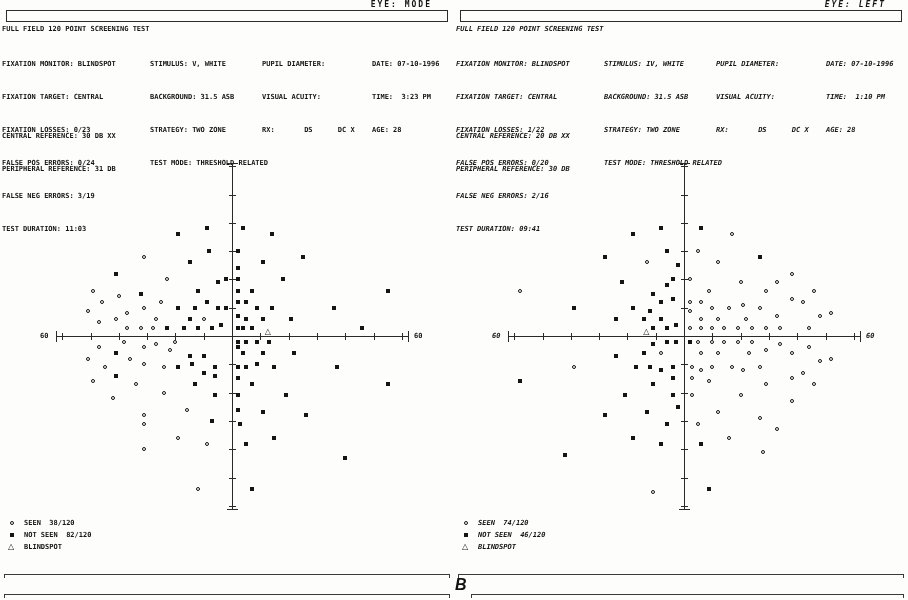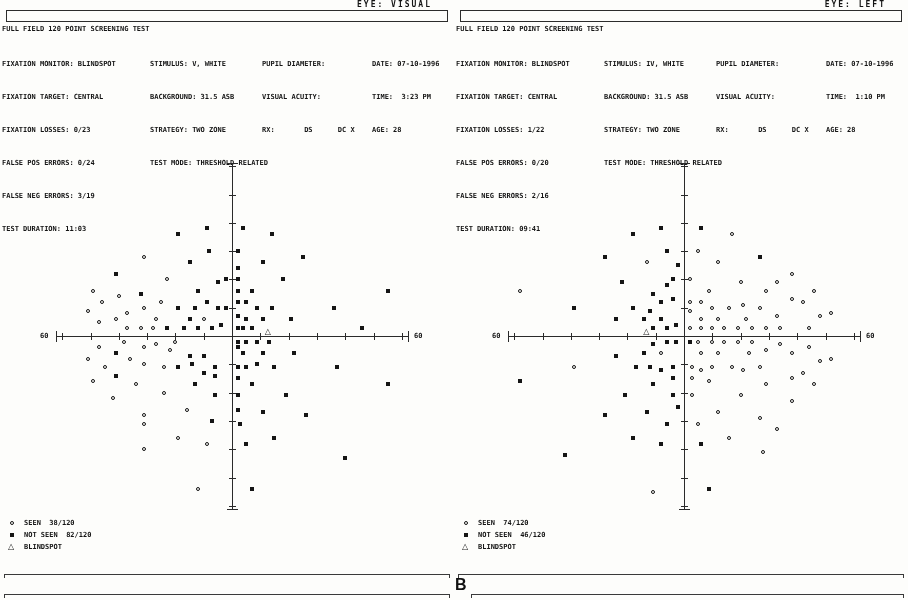--- a/index.html
+++ b/index.html
@@ -1,20 +1,20 @@
 <!DOCTYPE html>
 <html><head>
 <meta charset="utf-8">
 <style>
   html,body{margin:0;padding:0;background:#ffffff;}
   #page{position:relative;width:908px;height:600px;background:#fdfdfb;overflow:hidden;
         font-family:"DejaVu Sans Mono",monospace;color:#141414;}
   .panel{position:absolute;top:0;width:454px;height:600px;}
   .panel[data-panel="0"]{left:0;}
-  .panel[data-panel="1"]{left:454px;}
+  .panel[data-panel="1"]{left:454px;font-style:italic;}
 
   .eye-label{position:absolute;top:0;right:22px;font-size:8px;font-weight:bold;
              letter-spacing:2px;white-space:pre;}
   .head-box{position:absolute;left:6px;right:6px;top:10px;height:10px;border:1px solid #2c2c2c;}
   .test-title{position:absolute;left:2px;top:25px;font-size:7px;font-weight:bold;white-space:pre;}
 
   .col{position:absolute;font-size:7px;font-weight:bold;line-height:11px;white-space:pre;}
   .col1{left:2px;top:37px;}
   .refs{left:2px;top:109px;}
   .col2{left:150px;top:37px;}
@@ -46,31 +46,35 @@
   .panel[data-panel="1"] .bl2{left:17px;}
   .fig-label{position:absolute;left:1px;top:576px;font-family:"Liberation Sans",sans-serif;
              font-size:16px;font-weight:bold;color:#111;}
 </style>
 </head>
 <body>
 
 <div id="page">
 
   <div class="panel" data-panel="0">
-    <div class="eye-label">EYE: VISUAL</div>
+    <div class="eye-label">EYE: MODE</div>
     <div class="head-box"></div>
     <div class="test-title">FULL FIELD 120 POINT SCREENING TEST</div>
 
     <div class="col col1">
       <div>FIXATION MONITOR: BLINDSPOT</div>
       <div>FIXATION TARGET: CENTRAL</div>
       <div>FIXATION LOSSES: 0/23</div>
       <div>FALSE POS ERRORS: 0/24</div>
       <div>FALSE NEG ERRORS: 3/19</div>
       <div>TEST DURATION: 11:03</div>
+    </div>
+    <div class="col refs">
+      <div>CENTRAL REFERENCE: 30 DB XX</div>
+      <div>PERIPHERAL REFERENCE: 31 DB</div>
     </div>
     <div class="col col2">
       <div>STIMULUS: V, WHITE</div>
       <div>BACKGROUND: 31.5 ASB</div>
       <div>STRATEGY: TWO ZONE</div>
       <div>TEST MODE: THRESHOLD RELATED</div>
     </div>
     <div class="col col3">
       <div>PUPIL DIAMETER:</div>
       <div>VISUAL ACUITY:</div>
@@ -269,20 +273,24 @@
     <div class="test-title">FULL FIELD 120 POINT SCREENING TEST</div>
 
     <div class="col col1">
       <div>FIXATION MONITOR: BLINDSPOT</div>
       <div>FIXATION TARGET: CENTRAL</div>
       <div>FIXATION LOSSES: 1/22</div>
       <div>FALSE POS ERRORS: 0/20</div>
       <div>FALSE NEG ERRORS: 2/16</div>
       <div>TEST DURATION: 09:41</div>
     </div>
+    <div class="col refs">
+      <div>CENTRAL REFERENCE: 20 DB XX</div>
+      <div>PERIPHERAL REFERENCE: 30 DB</div>
+    </div>
     <div class="col col2">
       <div>STIMULUS: IV, WHITE</div>
       <div>BACKGROUND: 31.5 ASB</div>
       <div>STRATEGY: TWO ZONE</div>
       <div>TEST MODE: THRESHOLD RELATED</div>
     </div>
     <div class="col col3">
       <div>PUPIL DIAMETER:</div>
       <div>VISUAL ACUITY:</div>
       <div>RX:       DS      DC X</div>

